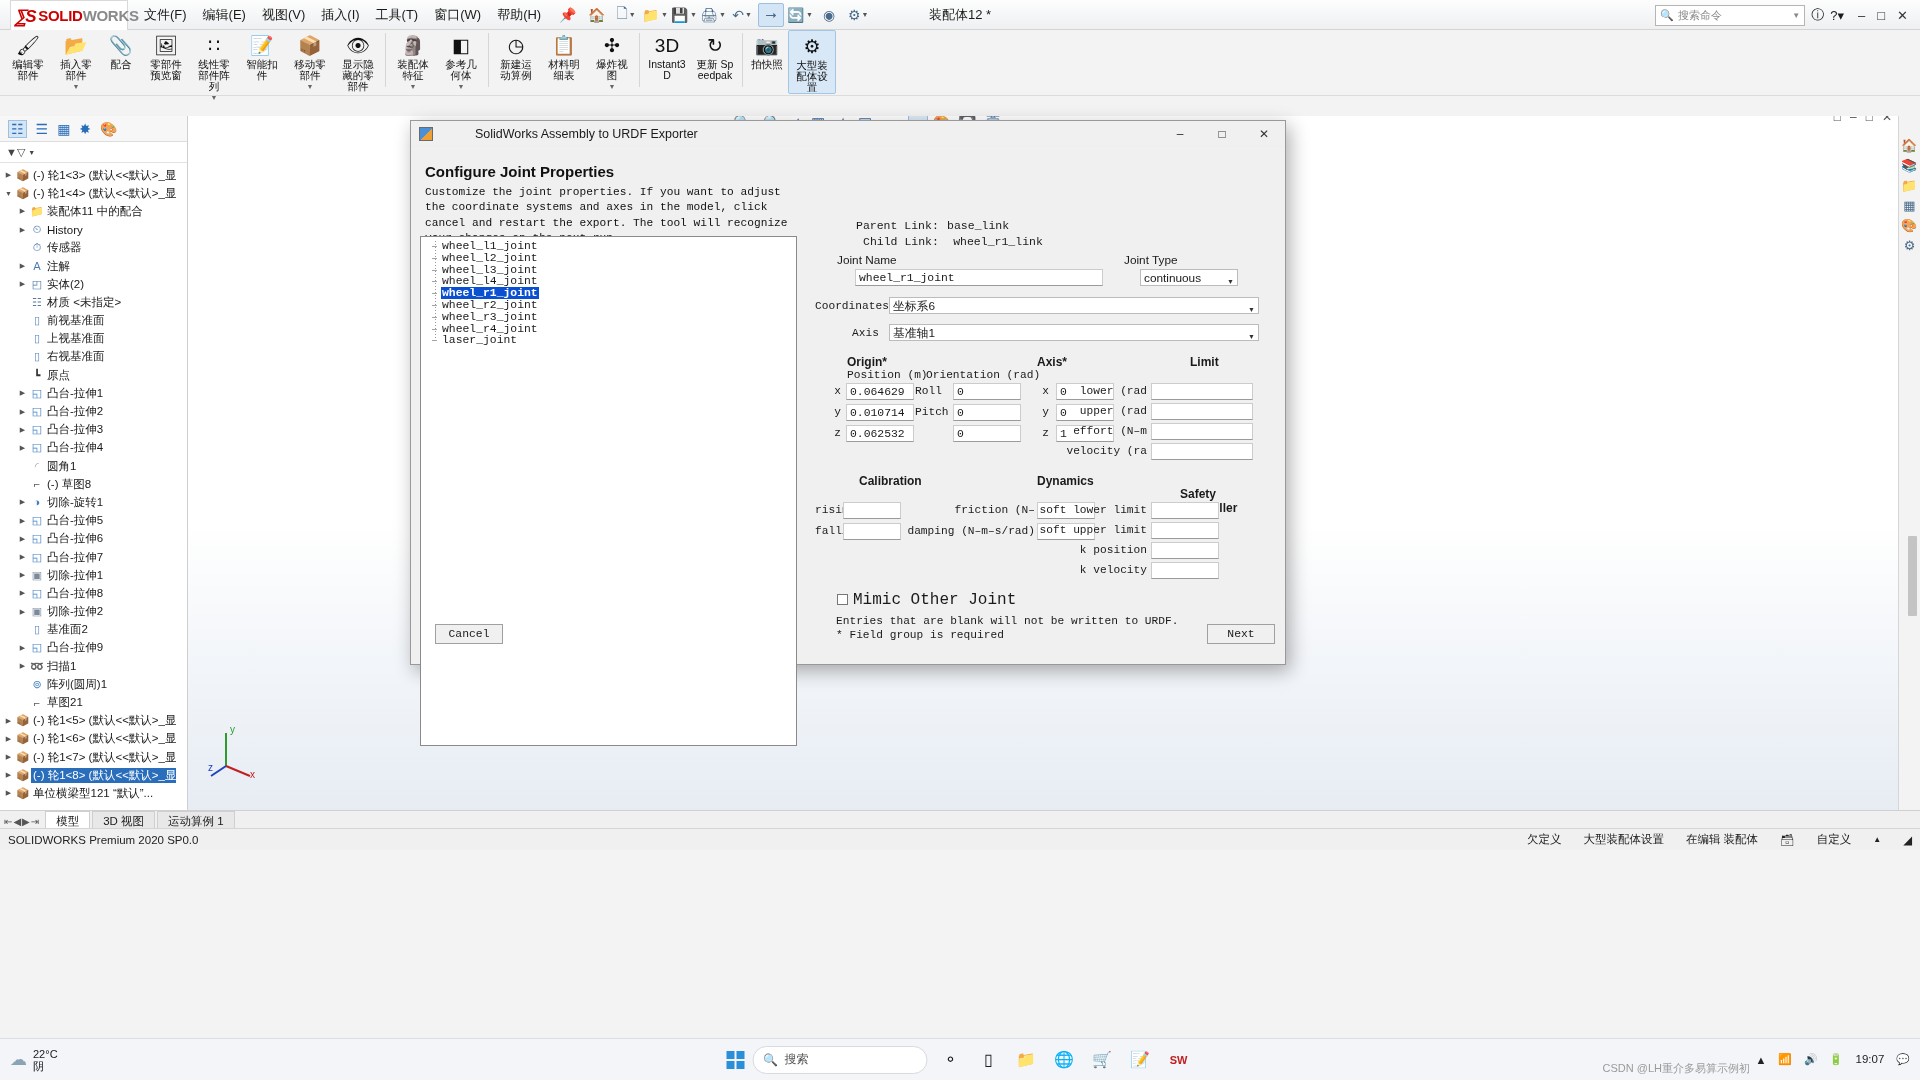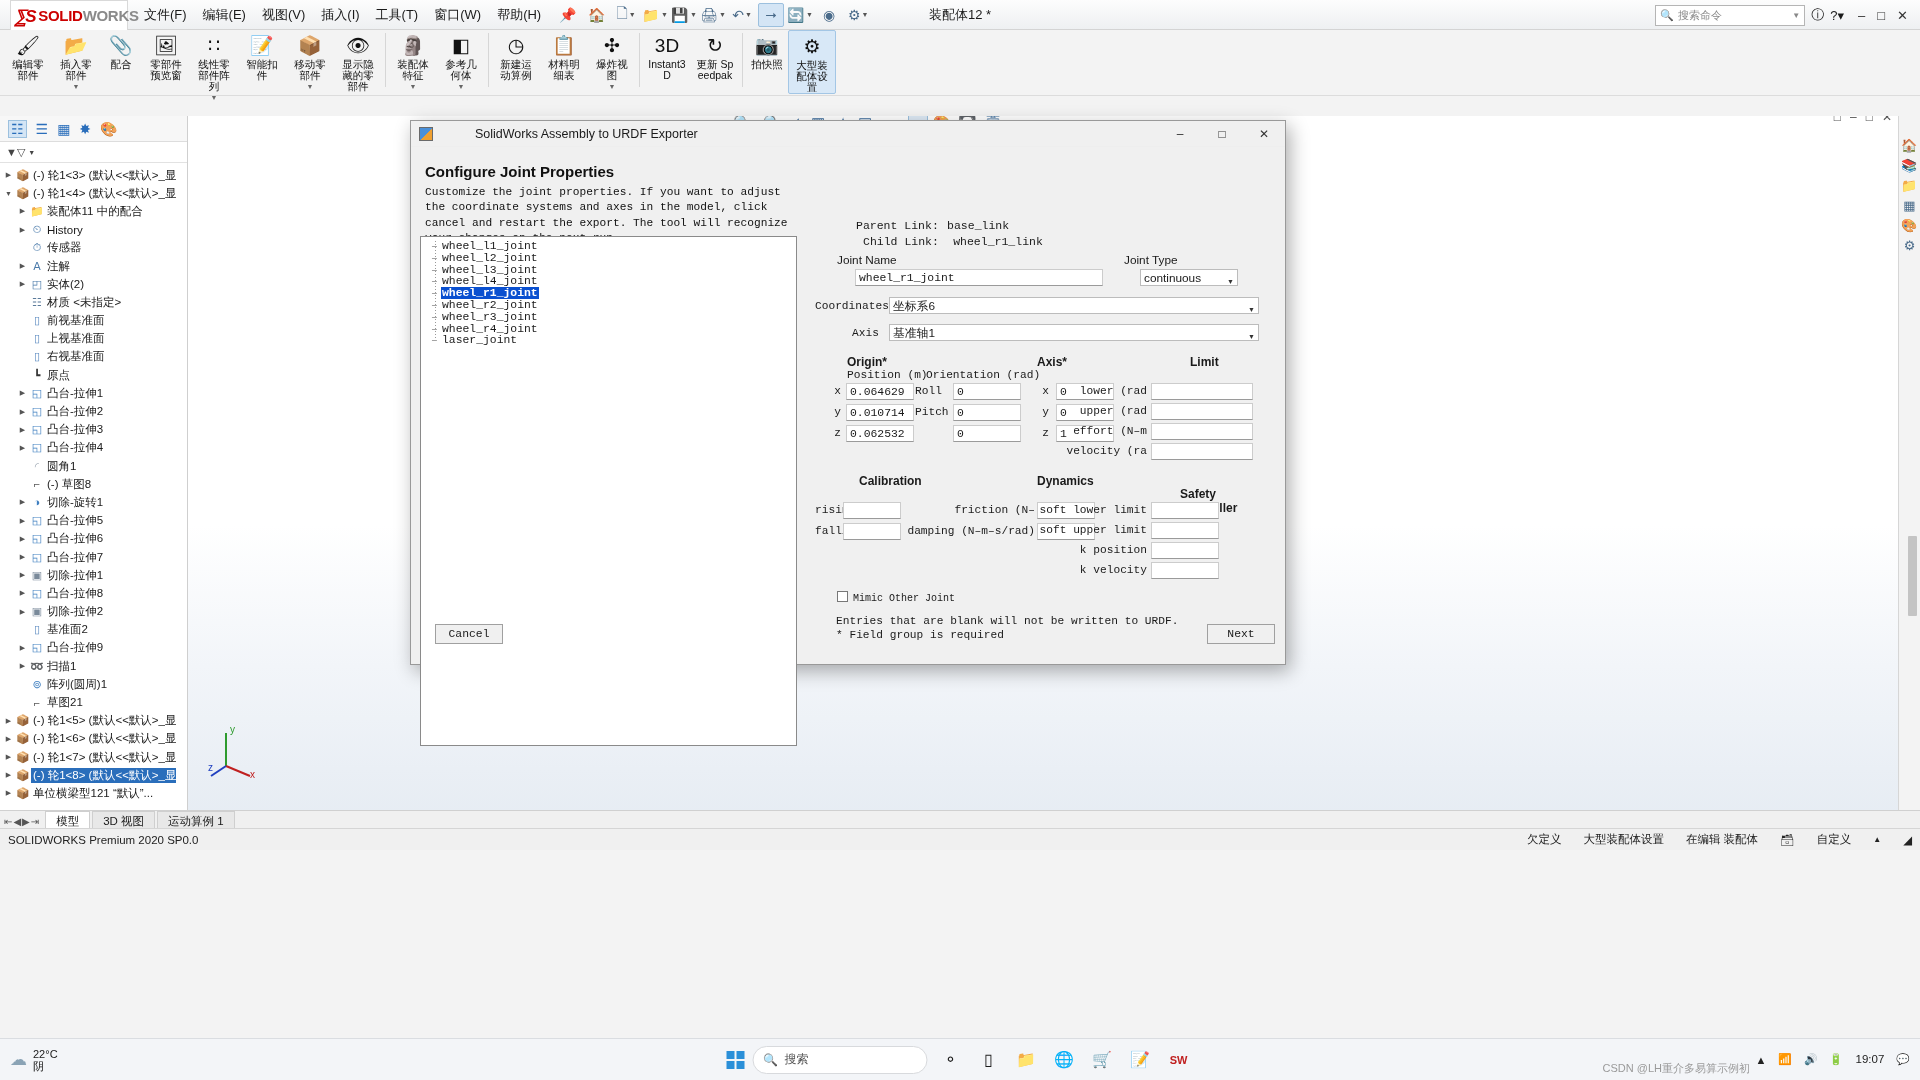--- a/index.html
+++ b/index.html
@@ -732,21 +732,21 @@
           <div class="lbl-m" style="position: absolute; top: 285px; left: 0px; width: 332px; text-align: right;">soft lower limit</div>
           <div class="fld" style="position: absolute; left: 336px; top: 283px; width: 68px;"></div>
           <div class="lbl-m" style="position: absolute; top: 305px; left: 0px; width: 332px; text-align: right;">soft upper limit</div>
           <div class="fld" style="position: absolute; left: 336px; top: 303px; width: 68px;"></div>
           <div class="lbl-m" style="position: absolute; top: 325px; left: 0px; width: 332px; text-align: right;">k position</div>
           <div class="fld" style="position: absolute; left: 336px; top: 323px; width: 68px;"></div>
           <div class="lbl-m" style="position: absolute; top: 345px; left: 0px; width: 332px; text-align: right;">k velocity</div>
           <div class="fld" style="position: absolute; left: 336px; top: 343px; width: 68px;"></div>
         </div>
 
-      <div style="position:absolute;left:22px;top:372px;font-family:'Liberation Mono',monospace;font-size:10px;">
+      <div style="position:absolute;left:22px;top:372px;font-family:'Liberation Mono',monospace;font-size:16px;">
         <span class="chk"></span><span>Mimic Other Joint</span>
       </div>
     </div>
 
     <div class="dlg-foot-note">
       <div>Entries that are blank will not be written to URDF.</div>
       <div>* Field group is required</div>
     </div>
     <div class="btn" style="left:24px;bottom:20px;">Cancel</div>
     <div class="btn" style="right:10px;bottom:20px;">Next</div>

